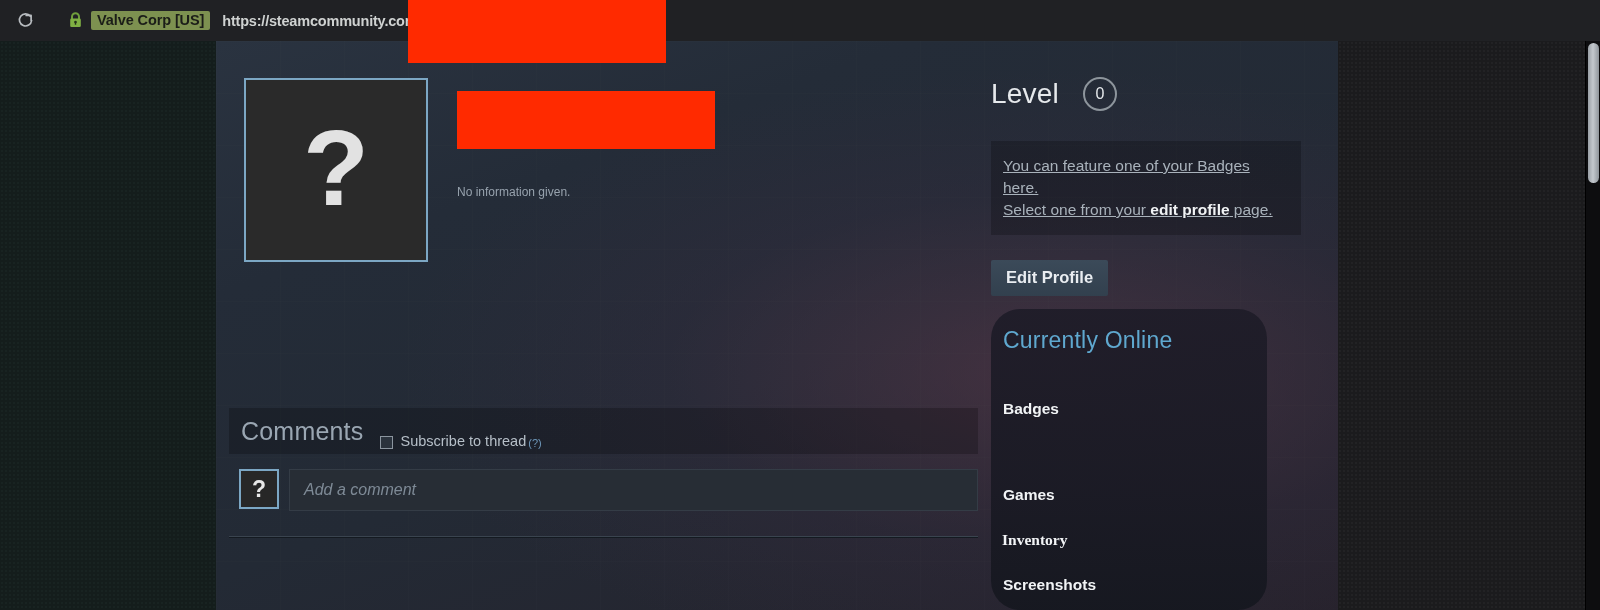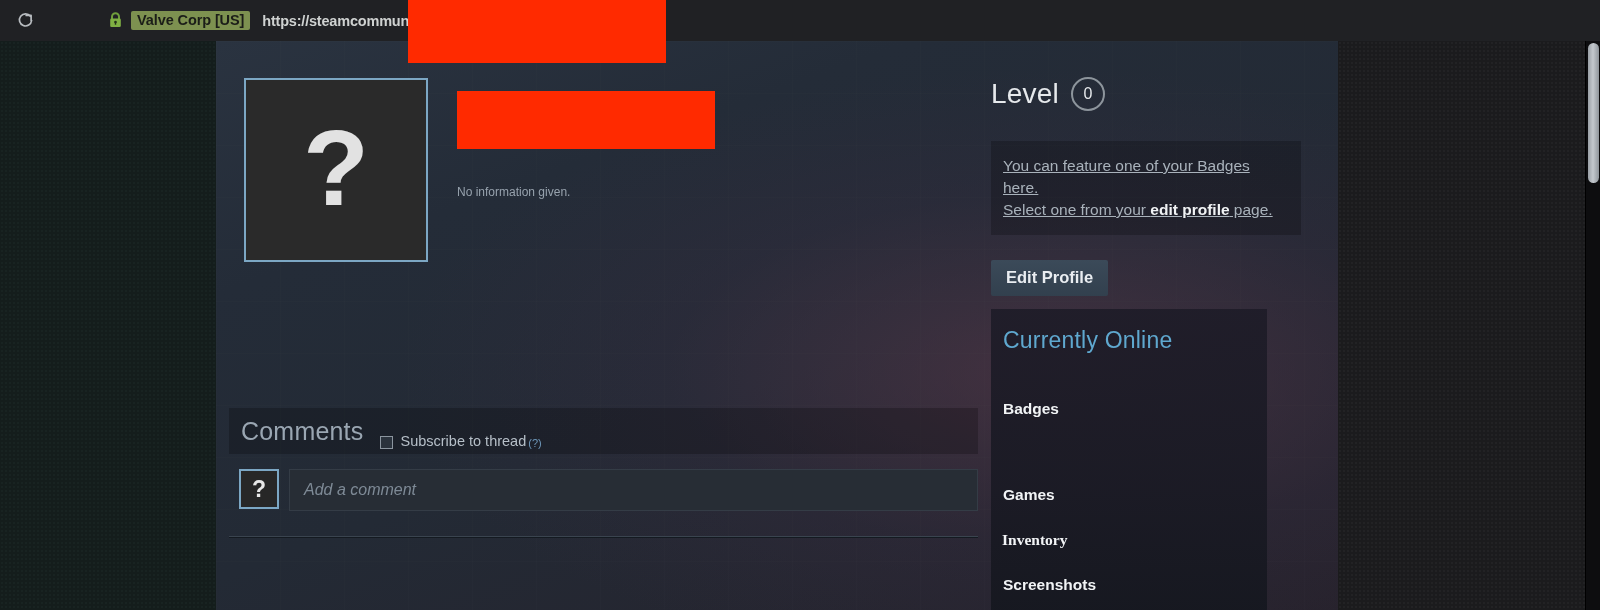--- a/index.html
+++ b/index.html
@@ -19,21 +19,20 @@
   .browser-bar {
     position: absolute;
     left: 0; top: 0;
     width: 1600px; height: 41px;
     background: #202124;
     display: flex;
     align-items: center;
     box-sizing: border-box;
     padding-left: 10px;
     z-index: 40;
-    gap: 40px;
   }
   .reload-btn {
     width: 30px; height: 30px;
     display: flex; align-items: center; justify-content: center;
     border-radius: 50%;
     flex: 0 0 auto;
   }
   .reload-btn svg { display: block; }
   .omnibox {
     display: flex;
@@ -247,20 +246,21 @@
     background: #3a444f;
     border-bottom: 1px solid #141a21;
   }
 
   
   .level-row {
     position: absolute;
     left: 775px; top: 36px;
     display: flex;
     align-items: center;
+    gap: 12px;
   }
   .level-word {
     color: #e6e9ec;
     font-size: 28px;
     letter-spacing: 0.2px;
   }
   .level-circle {
     width: 34px; height: 34px;
     border: 2px solid #8d959c;
     border-radius: 50%;
@@ -305,20 +305,21 @@
   }
 
   .side-panel {
     position: absolute;
     left: 775px; top: 268px;
     width: 276px; height: 301px;
     background: linear-gradient(180deg, rgba(30,28,40,0.92) 0%, rgba(26,26,36,0.95) 60%, rgba(22,24,32,0.97) 100%);
     box-sizing: border-box;
     padding: 18px 0 0 12px;
     overflow: hidden;
+    border-radius: 29px;
   }
   .status-online {
     color: #5fa8cf;
     font-size: 23px;
     letter-spacing: 0.2px;
   }
   .side-link {
     color: #f2f4f6;
     font-size: 15.5px;
     font-weight: bold;

